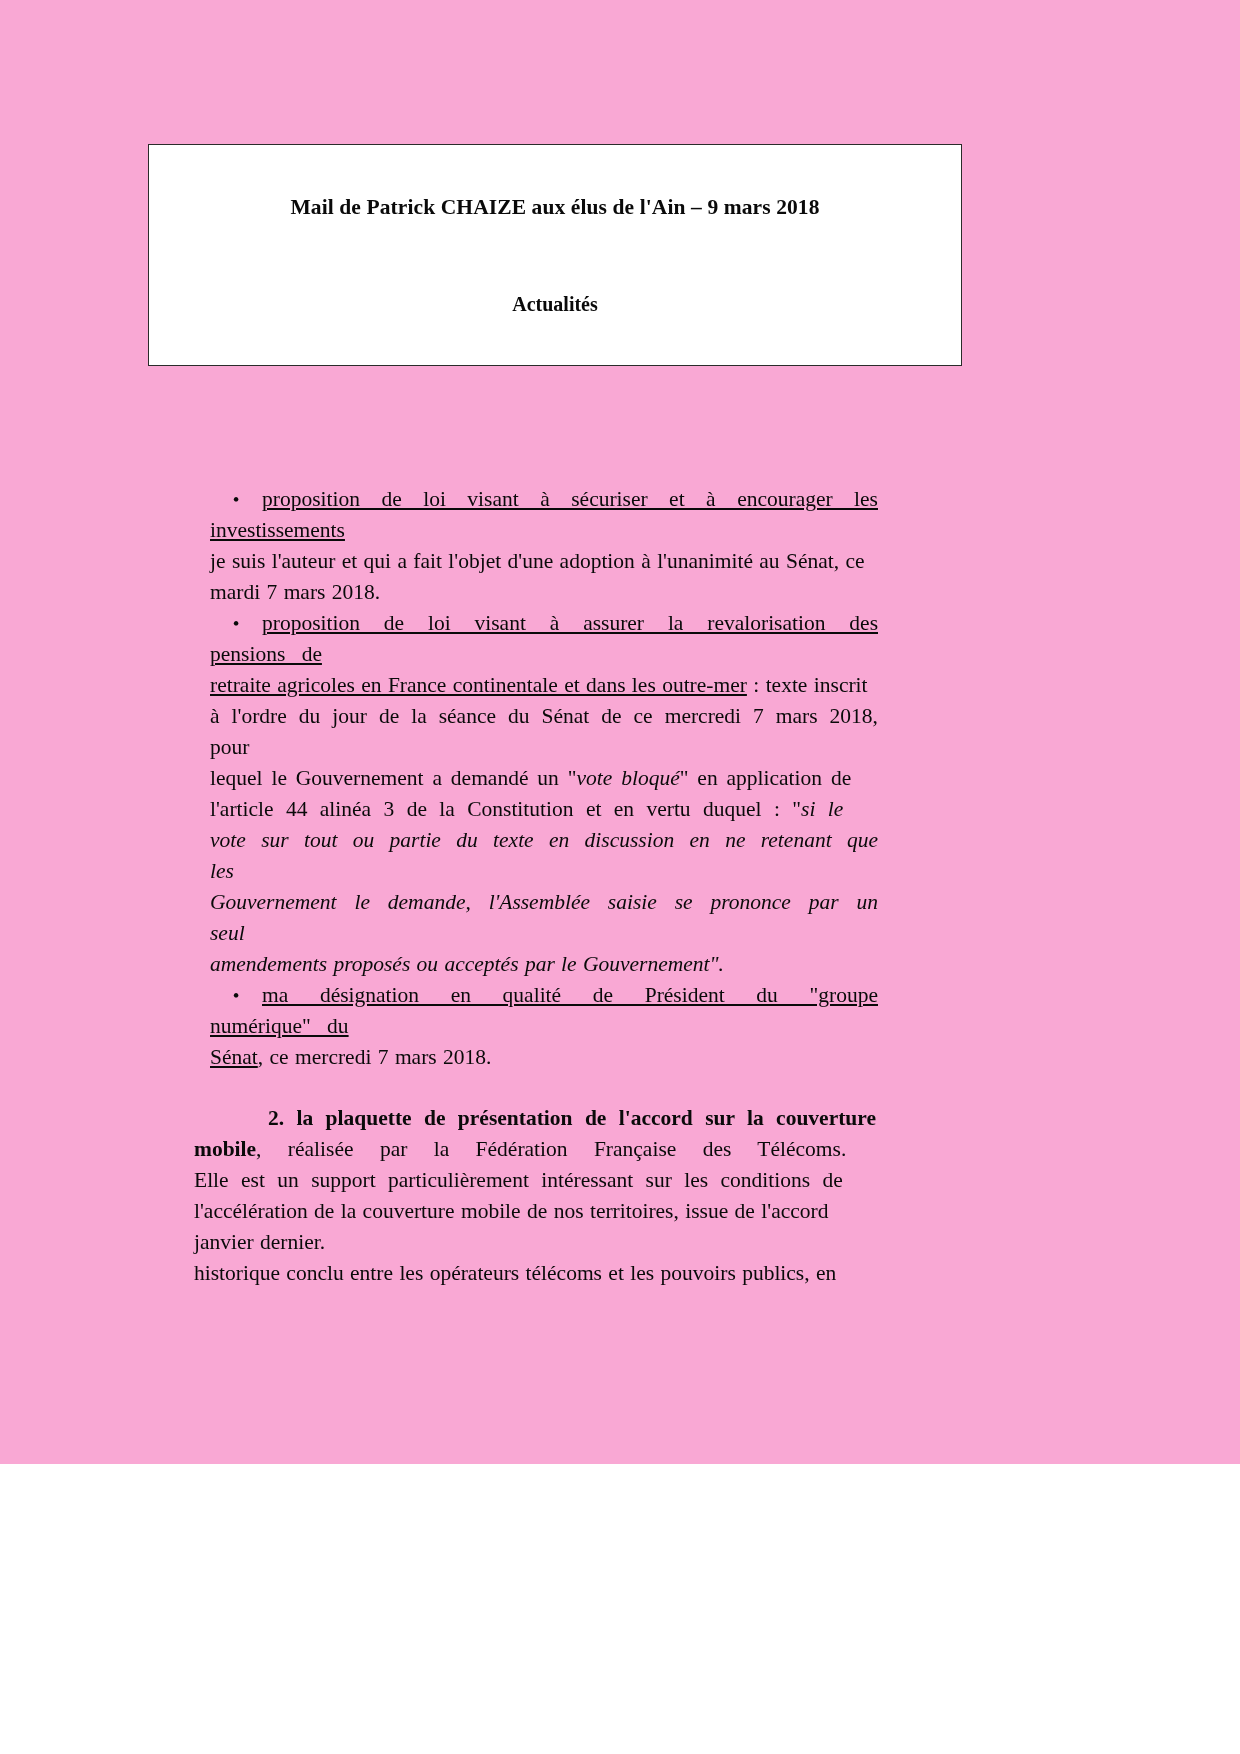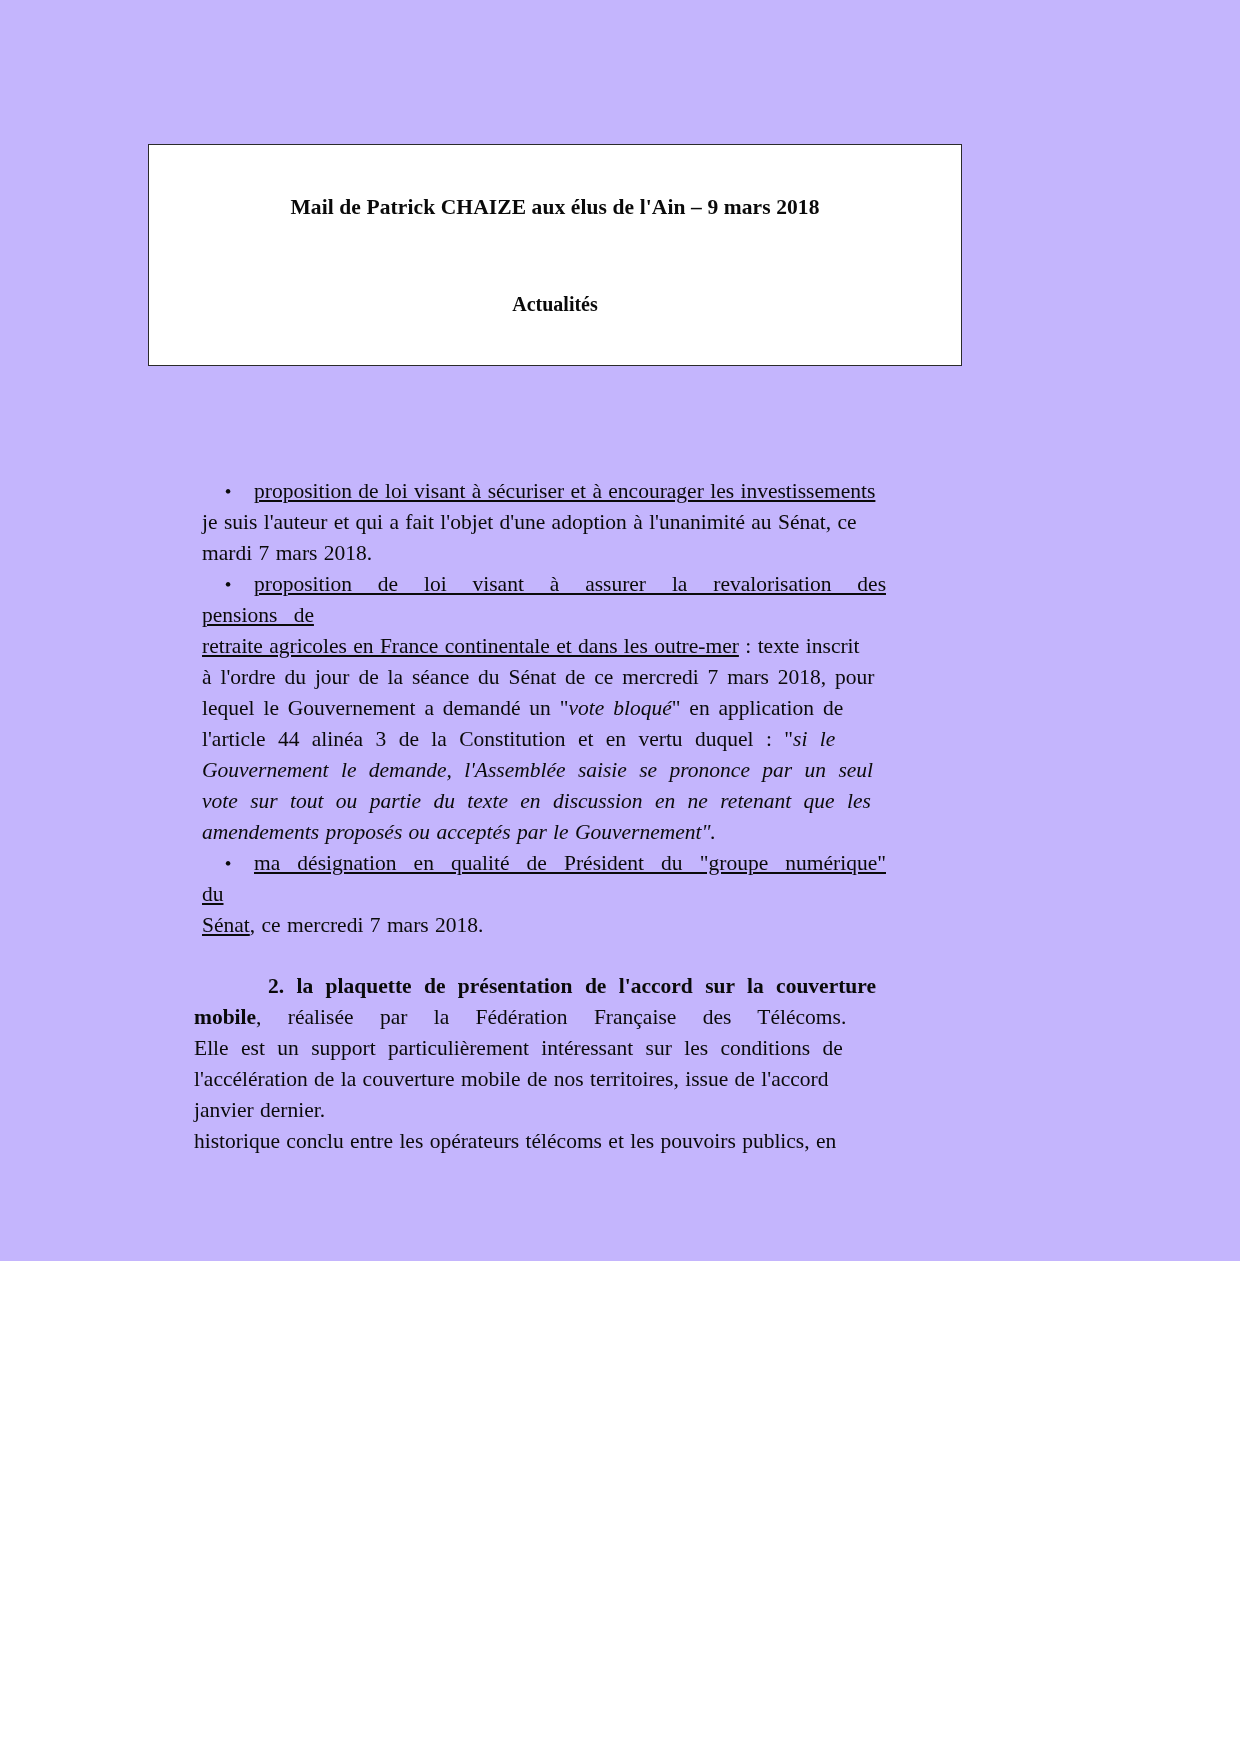--- a/index.html
+++ b/index.html
@@ -15,22 +15,22 @@
     font-family: "Liberation Serif", "DejaVu Serif", serif;
     color: #0a0a0a;
     overflow: hidden;
   }
 
   .page {
     position: absolute;
     top: 0;
     left: 0;
     width: 1240px;
-    height: 1261px;
-    background: #c4b5fd;
+    height: 1464px;
+    background: #f9a8d4;
   }
 
   
   .header-box {
     position: absolute;
     left: 148px;
     top: 144px;
     width: 814px;
     height: 222px;
     border: 1px solid #2b2b2b;
@@ -72,21 +72,21 @@
   .heading-1 {
     font-weight: bold;
     font-size: 21.5px;
     line-height: 31px;
     margin: 0 0 22px 0;
   }
 
   
   ul.bullets {
     list-style: none;
-    margin: 8px;
+    margin: 16px;
     padding: 0;
   }
   ul.bullets > li {
     position: relative;
     padding-left: 0;
     margin: 0 0 0 0;
     font-size: 21.5px;
     line-height: 31px;
     text-align: justify;
     text-indent: 0;
@@ -148,22 +148,22 @@
       </li>
 
       <li>
         <span class="hardline sp4">
           <span class="bullet-glyph">•</span><span class="u">proposition de loi visant à assurer la revalorisation des pensions de</span>
         </span>
         <span class="hardline sp1"><span class="u">retraite agricoles en France continentale et dans les outre-mer</span><span> : texte inscrit</span></span>
         <span class="hardline sp2">à l'ordre du jour de la séance du Sénat de ce mercredi 7 mars 2018, pour</span>
         <span class="hardline sp2"><span>lequel le Gouvernement a demandé un "</span><span class="it">vote bloqué</span><span>" en application de</span></span>
         <span class="hardline sp3"><span>l'article 44 alinéa 3 de la Constitution et en vertu duquel  : "</span><span class="it">si le</span></span>
+        <span class="hardline sp3 it">vote sur tout ou partie du texte en discussion en ne retenant que les</span>
         <span class="hardline sp3 it">Gouvernement le demande, l'Assemblée saisie se prononce par un seul</span>
-        <span class="hardline sp3 it">vote sur tout ou partie du texte en discussion en ne retenant que les</span>
         <span class="hardline sp1 it">amendements proposés ou acceptés par le Gouvernement".</span>
       </li>
 
       <li>
         <span class="hardline sp4">
           <span class="bullet-glyph">•</span><span class="u">ma désignation en qualité de Président du "groupe numérique" du</span>
         </span>
         <span class="hardline sp1"><span class="u">Sénat</span><span>, ce mercredi 7 mars 2018.</span></span>
       </li>
 

